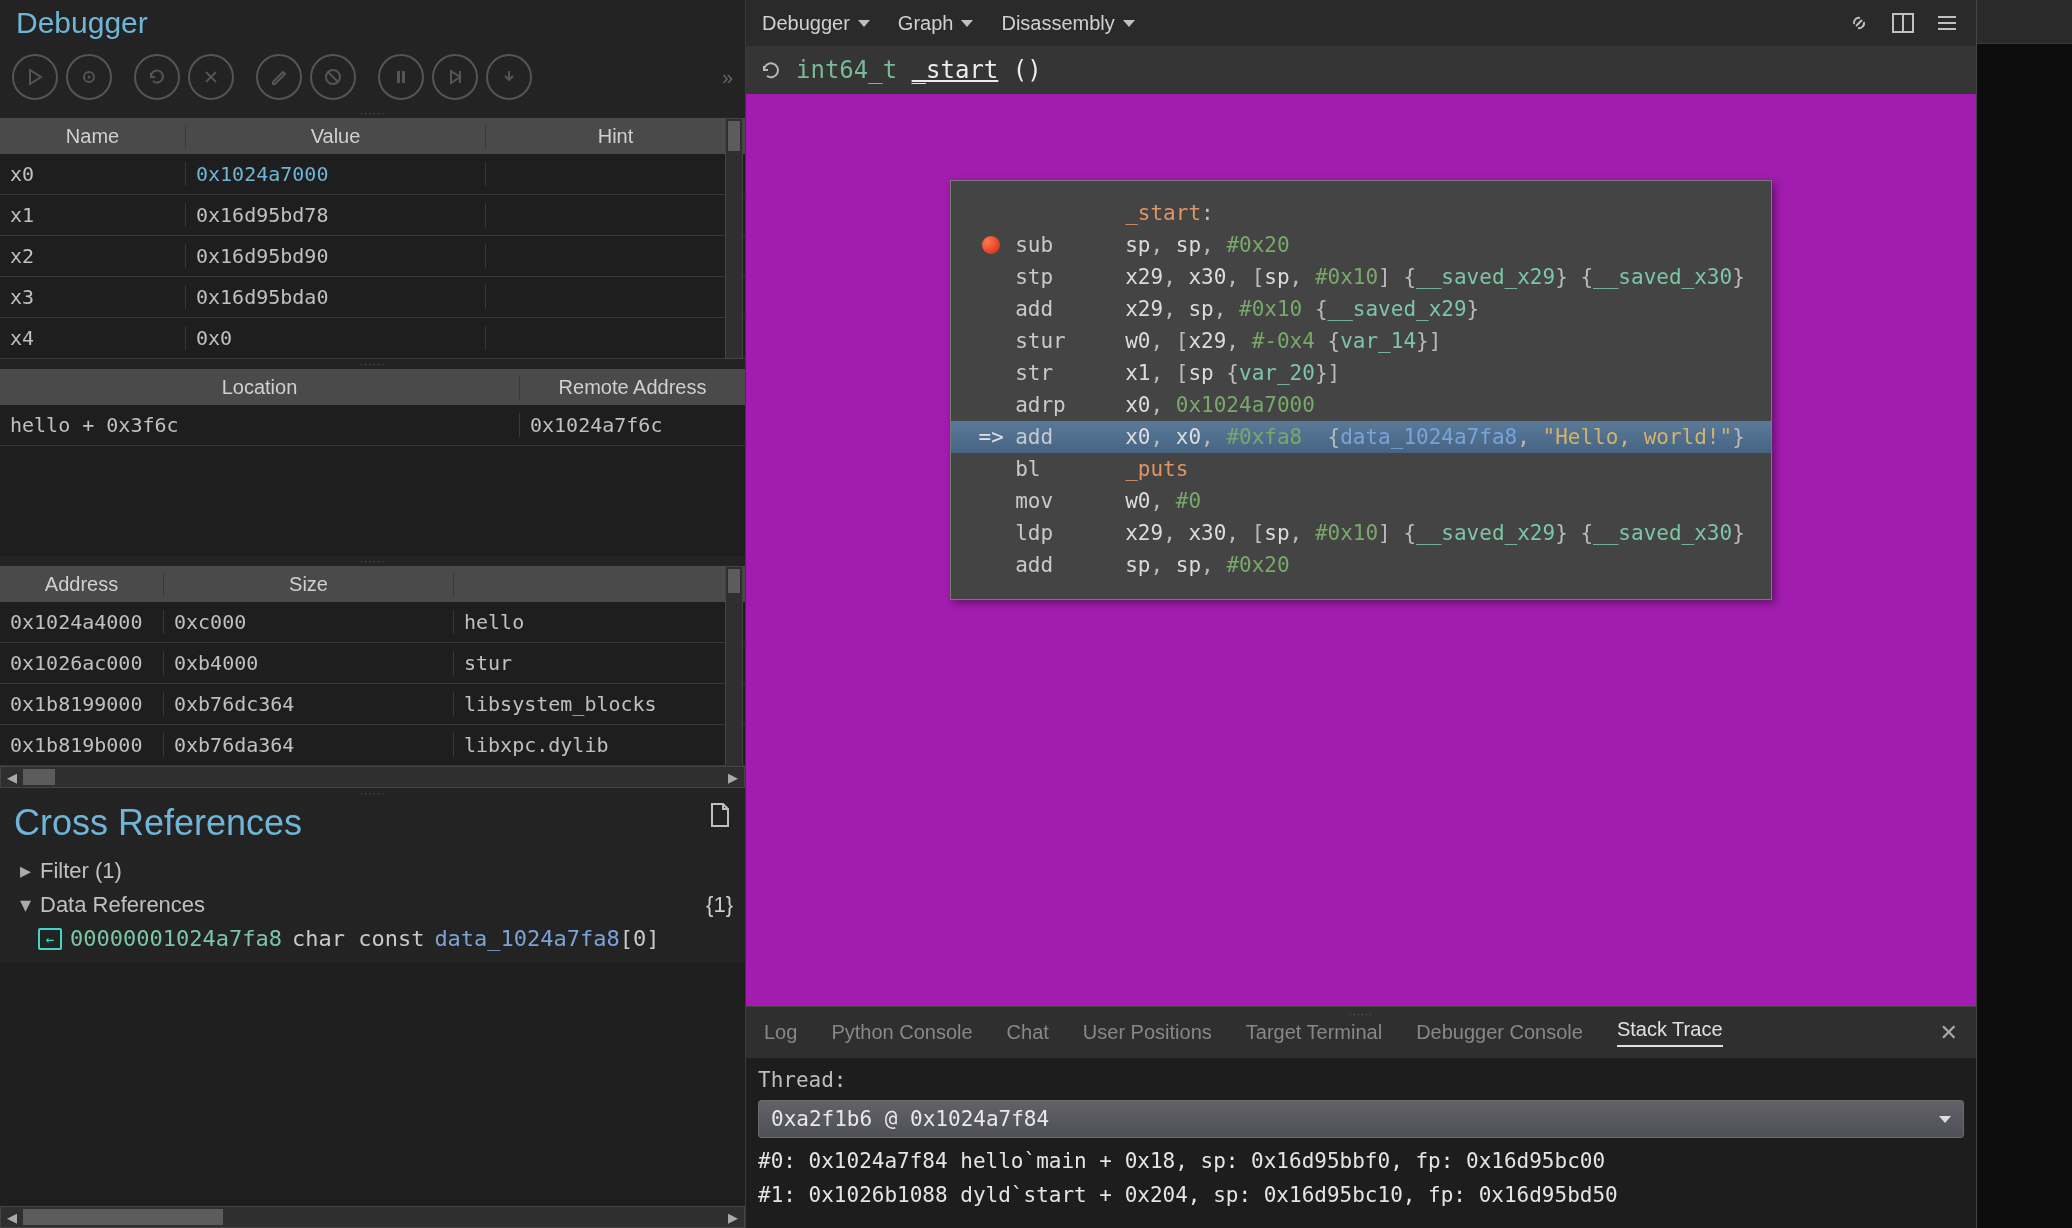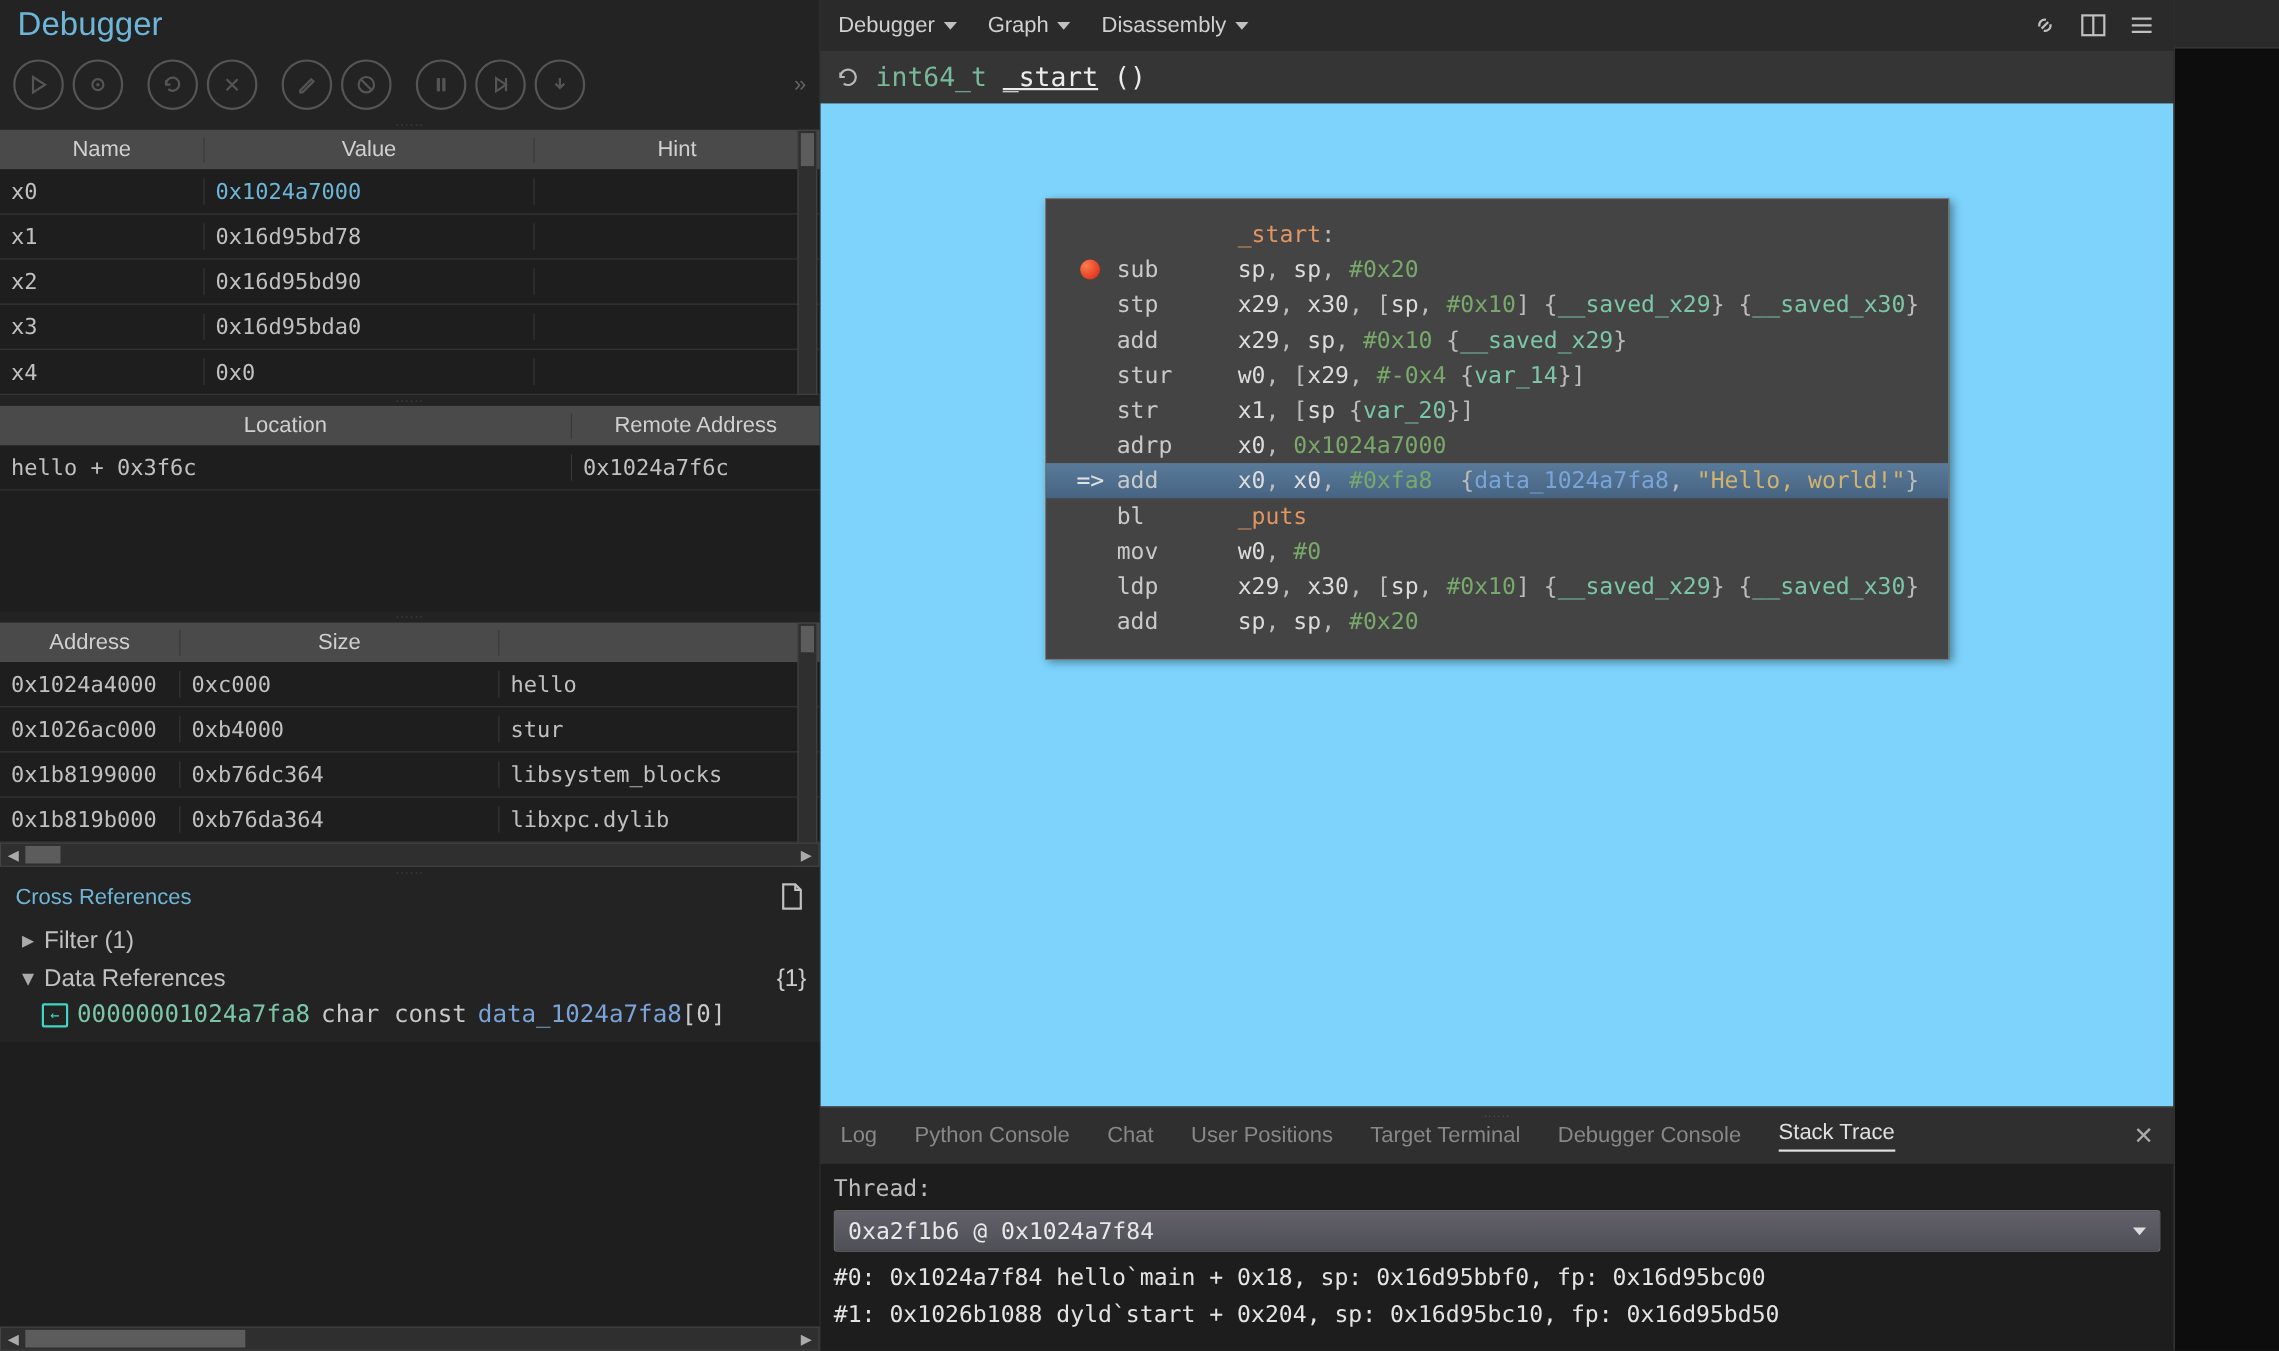--- a/index.html
+++ b/index.html
@@ -129,22 +129,22 @@
 .loc-loc  { width: 520px; border-right: 1px solid #383838; }
 .loc-addr { flex: 1; }
 
 
 .mod-addr  { width: 164px; border-right: 1px solid #383838; }
 .mod-size  { width: 290px; border-right: 1px solid #383838; }
 .mod-name  { flex: 1; }
 
 .heading-row {
   display: flex;
-  align-items: flex-end;
-  font-size: 20px;
+  align-items: flex-start;
+  font-size: 36px;
   padding: 4px 14px 8px 14px;
 }
 .heading-row .title { color: #6eb6d8; }
 .page-icon { margin-left: auto; color: #c0c0c0; cursor: pointer; }
 .xref-lines { padding: 2px 12px 8px 20px; font-size: 22px; }
 .xref-lines .line { display: flex; align-items: center; padding: 4px 0; }
 .tri { width: 20px; color: #aaa; }
 .count-badge {
   margin-left: auto;
   color: #ccc;
@@ -202,21 +202,21 @@
   display: flex;
   align-items: center;
   padding: 0 14px;
   gap: 14px;
   font-size: 24px;
 }
 .refresh-icon { color: #b8b8b8; cursor: pointer; }
 
 .disasm-area {
   flex: 1;
-  background: #7dd3fc;
+  background: #a21caf;
   display: flex;
   align-items: flex-start;
   justify-content: center;
   padding-top: 86px;
 }
 .code-box {
   background: #444444;
   border: 1px solid #787878;
   box-shadow: 3px 3px 8px rgba(0,0,0,0.4);
   padding: 16px 26px 18px 16px;

